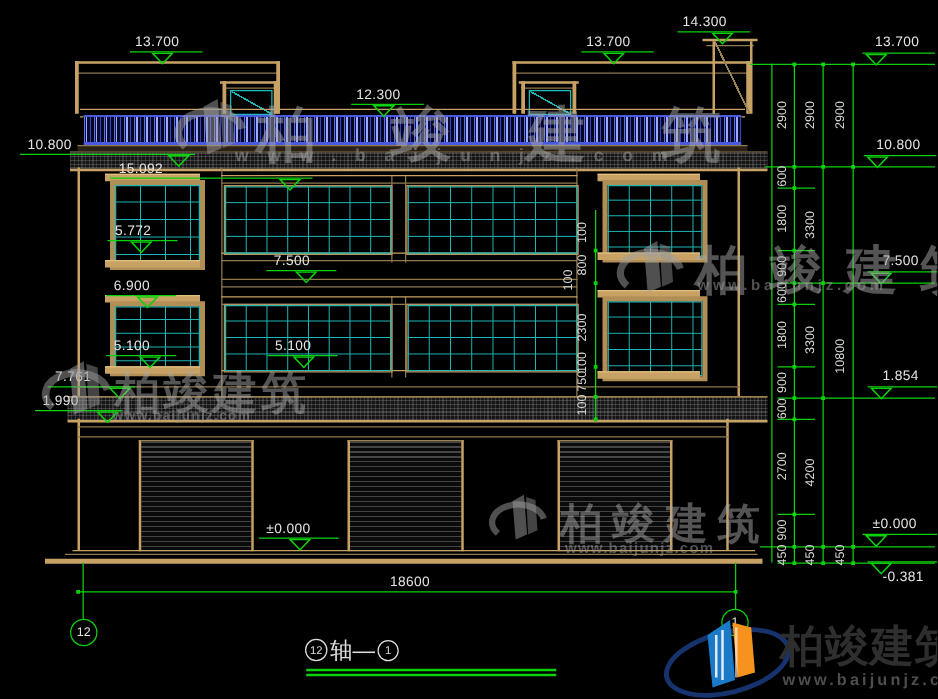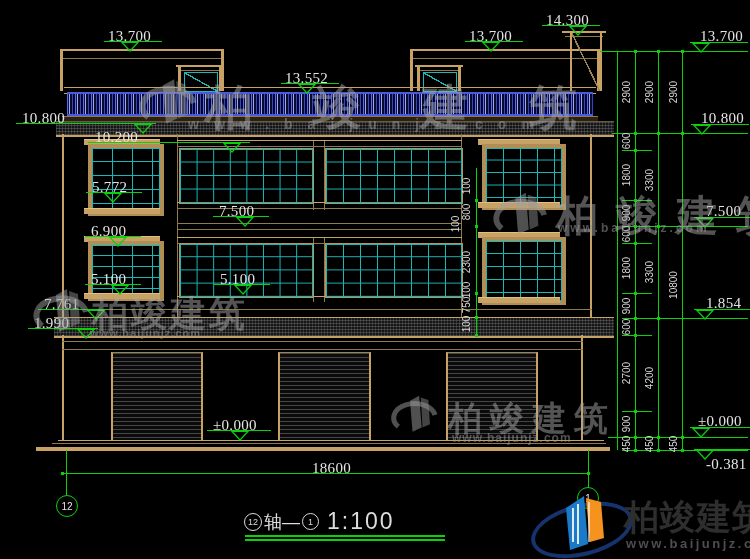--- a/index.html
+++ b/index.html
@@ -2,21 +2,21 @@
 <html><head>
 <meta charset="utf-8">
 <style>
   html,body{margin:0;padding:0;background:#000;}
   #stage{position:relative;width:750px;height:559px;background:#000;overflow:hidden;
          font-family:"Liberation Sans",sans-serif;}
   .abs{position:absolute;}
   .tan{background:#C8A264;}
   .tan2{background:#8F7A4E;}
   .grn{background:#0AD20A;}
-  .mark-label{position:absolute;color:#E4E4E4;font-size:15px;white-space:nowrap;letter-spacing:.3px;font-family:Liberation Serif, serif;}
+  .mark-label{position:absolute;color:#E4E4E4;font-size:11px;white-space:nowrap;letter-spacing:.3px;}
   .mark-line{position:absolute;height:1px;background:#0AD20A;}
   .mark-tri{position:absolute;}
   .vdim{position:absolute;color:#D8D8D8;font-size:10px;white-space:nowrap;
         transform:translate(-50%,-50%) rotate(-90deg);}
   .tick{position:absolute;width:3px;height:3px;background:#0AD20A;}
   .vline{position:absolute;width:1px;background:#0AD20A;}
   .hline{position:absolute;height:1px;background:#0AD20A;}
   .texband{background-color:#151515;
     background-image:repeating-linear-gradient(90deg,rgba(150,150,150,.25) 0 1px,transparent 1px 3px),
                      repeating-linear-gradient(0deg,rgba(110,110,110,.45) 0 1px,transparent 1px 3px);}
@@ -162,21 +162,20 @@
     <span>12</span>
   </div>
   <div class="bubble" style="left:577px;top:487px">
     <span>1</span>
   </div>
 
   <div id="title-row">
     <span class="circnum" style="width:16px;height:16px;font-size:9px">12</span>
     <span style="font-size:18px;margin:0 2px">轴—</span>
     <span class="circnum" style="width:15px;height:15px;font-size:9px">1</span>
-    <span style="font-size:23px;margin-left:8px;letter-spacing:2px">1:100</span>
   </div>
   <div class="abs grn" style="left:245px;top:535px;width:200px;height:2px;background:#0AD20A"></div>
   <div class="abs grn" style="left:245px;top:539px;width:200px;height:2px;background:#0AD20A"></div>
 
   <div class="abs" style="left:528px;top:478px;width:222px;height:80px;z-index:6">
     <div class="abs" style="left:2px;top:26px;width:96px;height:44px;border:4px solid #16336E;border-radius:50%;transform:rotate(-14deg)"></div>
     <svg class="abs" style="left:18px;top:8px" width="70" height="68" viewBox="0 0 70 68">
       <path d="M20 22 L38 10 L42 58 L24 64 Z" fill="#1A7AC8"></path>
       <path d="M40 12 L55 16 L58 52 L44 56 Z" fill="#F6921E"></path>
       <rect x="26" y="22" width="2" height="34" fill="#FFFFFF" opacity=".85"></rect>
@@ -189,21 +188,21 @@
 
   <div id="marks-layer">
       <div>
     <div class="mark-label" style="left: 108px; top: 28px;">13.700</div>
     <div class="mark-line" style="left: 104px; top: 41px; width: 58px;"></div>
     <svg class="mark-tri" width="18" height="10" viewBox="0 0 18 10" style="left: 121px; top: 42px;">
       <polygon points="1,0.5 17,0.5 9,9" fill="none" stroke="#0AD20A" stroke-width="1.2"></polygon>
     </svg>
   </div>
       <div>
-    <div class="mark-label" style="left: 285px; top: 70px;">13.552</div>
+    <div class="mark-label" style="left: 285px; top: 70px;">12.300</div>
     <div class="mark-line" style="left: 281px; top: 83px; width: 58px;"></div>
     <svg class="mark-tri" width="18" height="10" viewBox="0 0 18 10" style="left: 298px; top: 84px;">
       <polygon points="1,0.5 17,0.5 9,9" fill="none" stroke="#0AD20A" stroke-width="1.2"></polygon>
     </svg>
   </div>
       <div>
     <div class="mark-label" style="left: 546px; top: 12px;">14.300</div>
     <div class="mark-line" style="left: 542px; top: 25px; width: 58px;"></div>
     <svg class="mark-tri" width="18" height="10" viewBox="0 0 18 10" style="left: 569px; top: 26px;">
       <polygon points="1,0.5 17,0.5 9,9" fill="none" stroke="#0AD20A" stroke-width="1.2"></polygon>
@@ -217,21 +216,21 @@
     </svg>
   </div>
       <div>
     <div class="mark-label" style="left: 22px; top: 110px;">10.800</div>
     <div class="mark-line" style="left: 16px; top: 123px; width: 140px;"></div>
     <svg class="mark-tri" width="18" height="10" viewBox="0 0 18 10" style="left: 134px; top: 124px;">
       <polygon points="1,0.5 17,0.5 9,9" fill="none" stroke="#0AD20A" stroke-width="1.2"></polygon>
     </svg>
   </div>
       <div>
-    <div class="mark-label" style="left: 95px; top: 129px;">10.200</div>
+    <div class="mark-label" style="left: 95px; top: 129px;">15.092</div>
     <div class="mark-line" style="left: 88px; top: 142px; width: 162px;"></div>
     <svg class="mark-tri" width="18" height="10" viewBox="0 0 18 10" style="left: 223px; top: 143px;">
       <polygon points="1,0.5 17,0.5 9,9" fill="none" stroke="#0AD20A" stroke-width="1.2"></polygon>
     </svg>
   </div>
       <div>
     <div class="mark-label" style="left: 92px; top: 179px;">5.772</div>
     <div class="mark-line" style="left: 86px; top: 192px; width: 56px;"></div>
     <svg class="mark-tri" width="18" height="10" viewBox="0 0 18 10" style="left: 104px; top: 193px;">
       <polygon points="1,0.5 17,0.5 9,9" fill="none" stroke="#0AD20A" stroke-width="1.2"></polygon>

